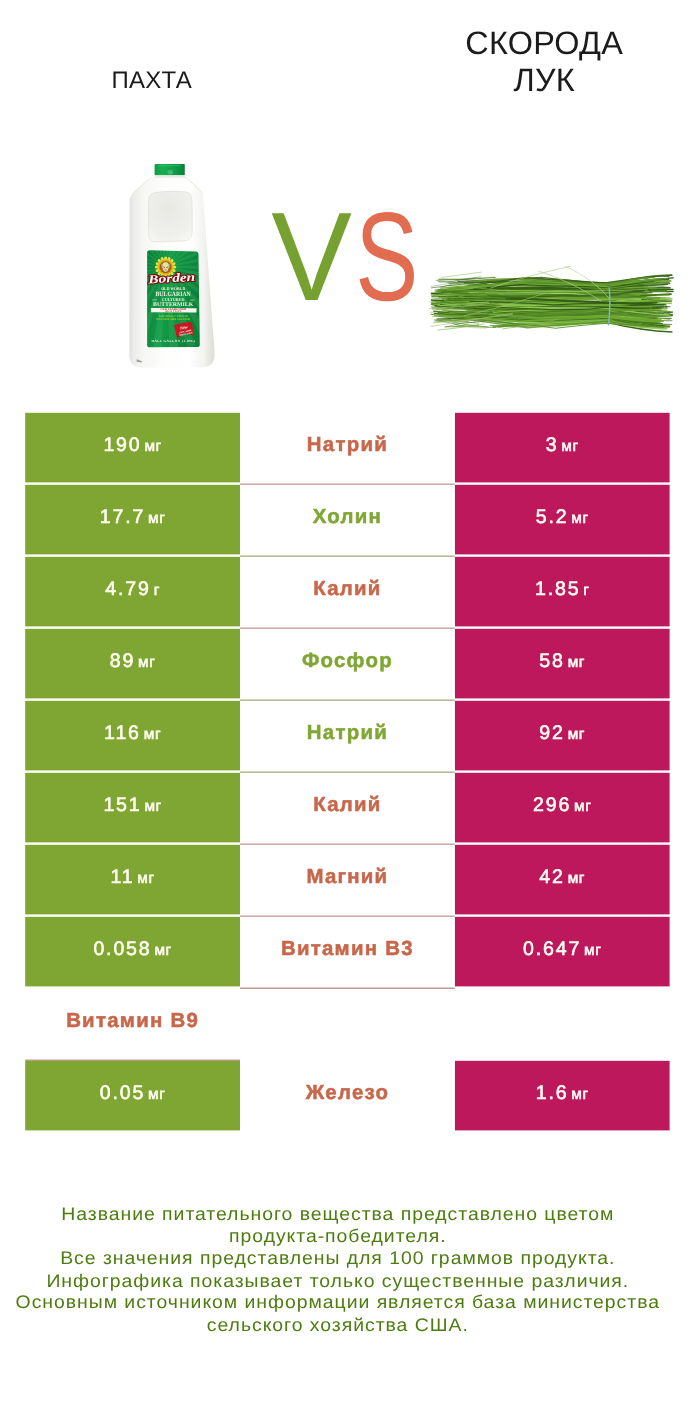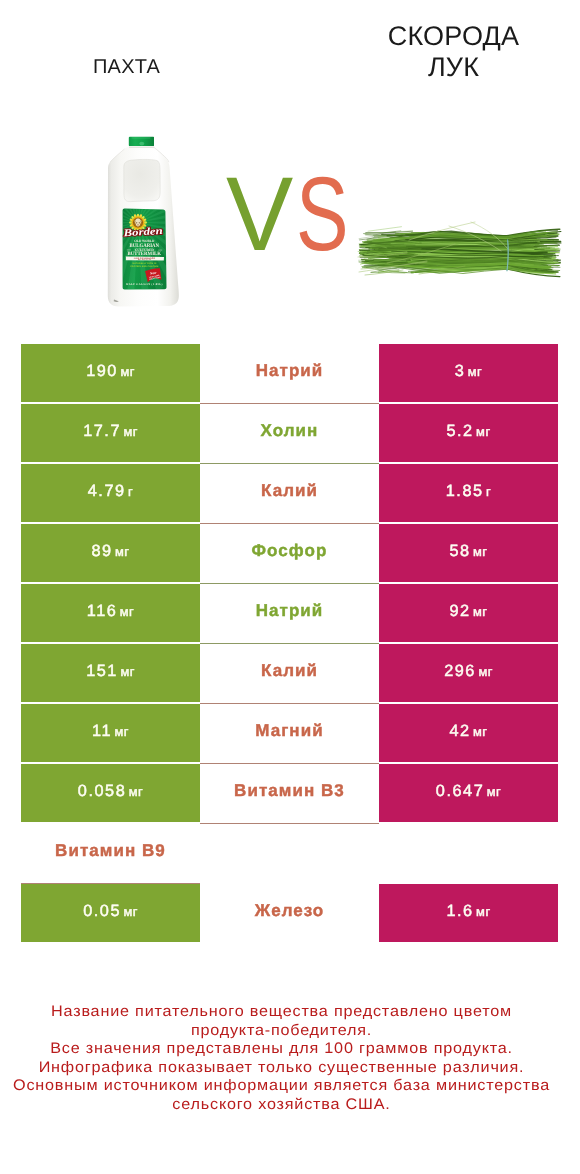--- a/index.html
+++ b/index.html
@@ -32,21 +32,21 @@
   .row.w-left .cell.mid::after{background:#8d9a64;}
   .row:last-child .cell.mid::after{display:none;}
   .val{color:#fdfdf2;font-size:16.3px;font-weight:400;white-space:nowrap;letter-spacing:1.55px;position:relative;top:-2px;-webkit-text-stroke:0.5px;}
   .val .u{font-size:12.8px;font-weight:400;margin-left:2.4px;letter-spacing:.5px;}
   .lbl{font-size:17px;font-weight:700;white-space:nowrap;letter-spacing:1.05px;position:relative;top:-2px;-webkit-text-stroke:0.42px;paint-order:stroke fill;}
   .lbl.g{color:#7FA632;}
   .lbl.o{color:#C8664A;}
 
   
   .foot{position:absolute;left:0;top:1002px;width:563px;text-align:center;
-     font-size:16.2px;line-height:18.6px;color:#b91c1c;font-weight:400;letter-spacing:0.8px;}
+     font-size:16.2px;line-height:18.6px;color:#4d7c0f;font-weight:400;letter-spacing:0.8px;}
   .foot div{white-space:nowrap;display:block;transform:scaleY(0.94);transform-origin:center bottom;}
 </style>
 </head>
 <body>
 
 <div class="page">
 
   <div class="hdr">
     <div class="title-left">ПАХТА</div>
     <div class="title-right">

